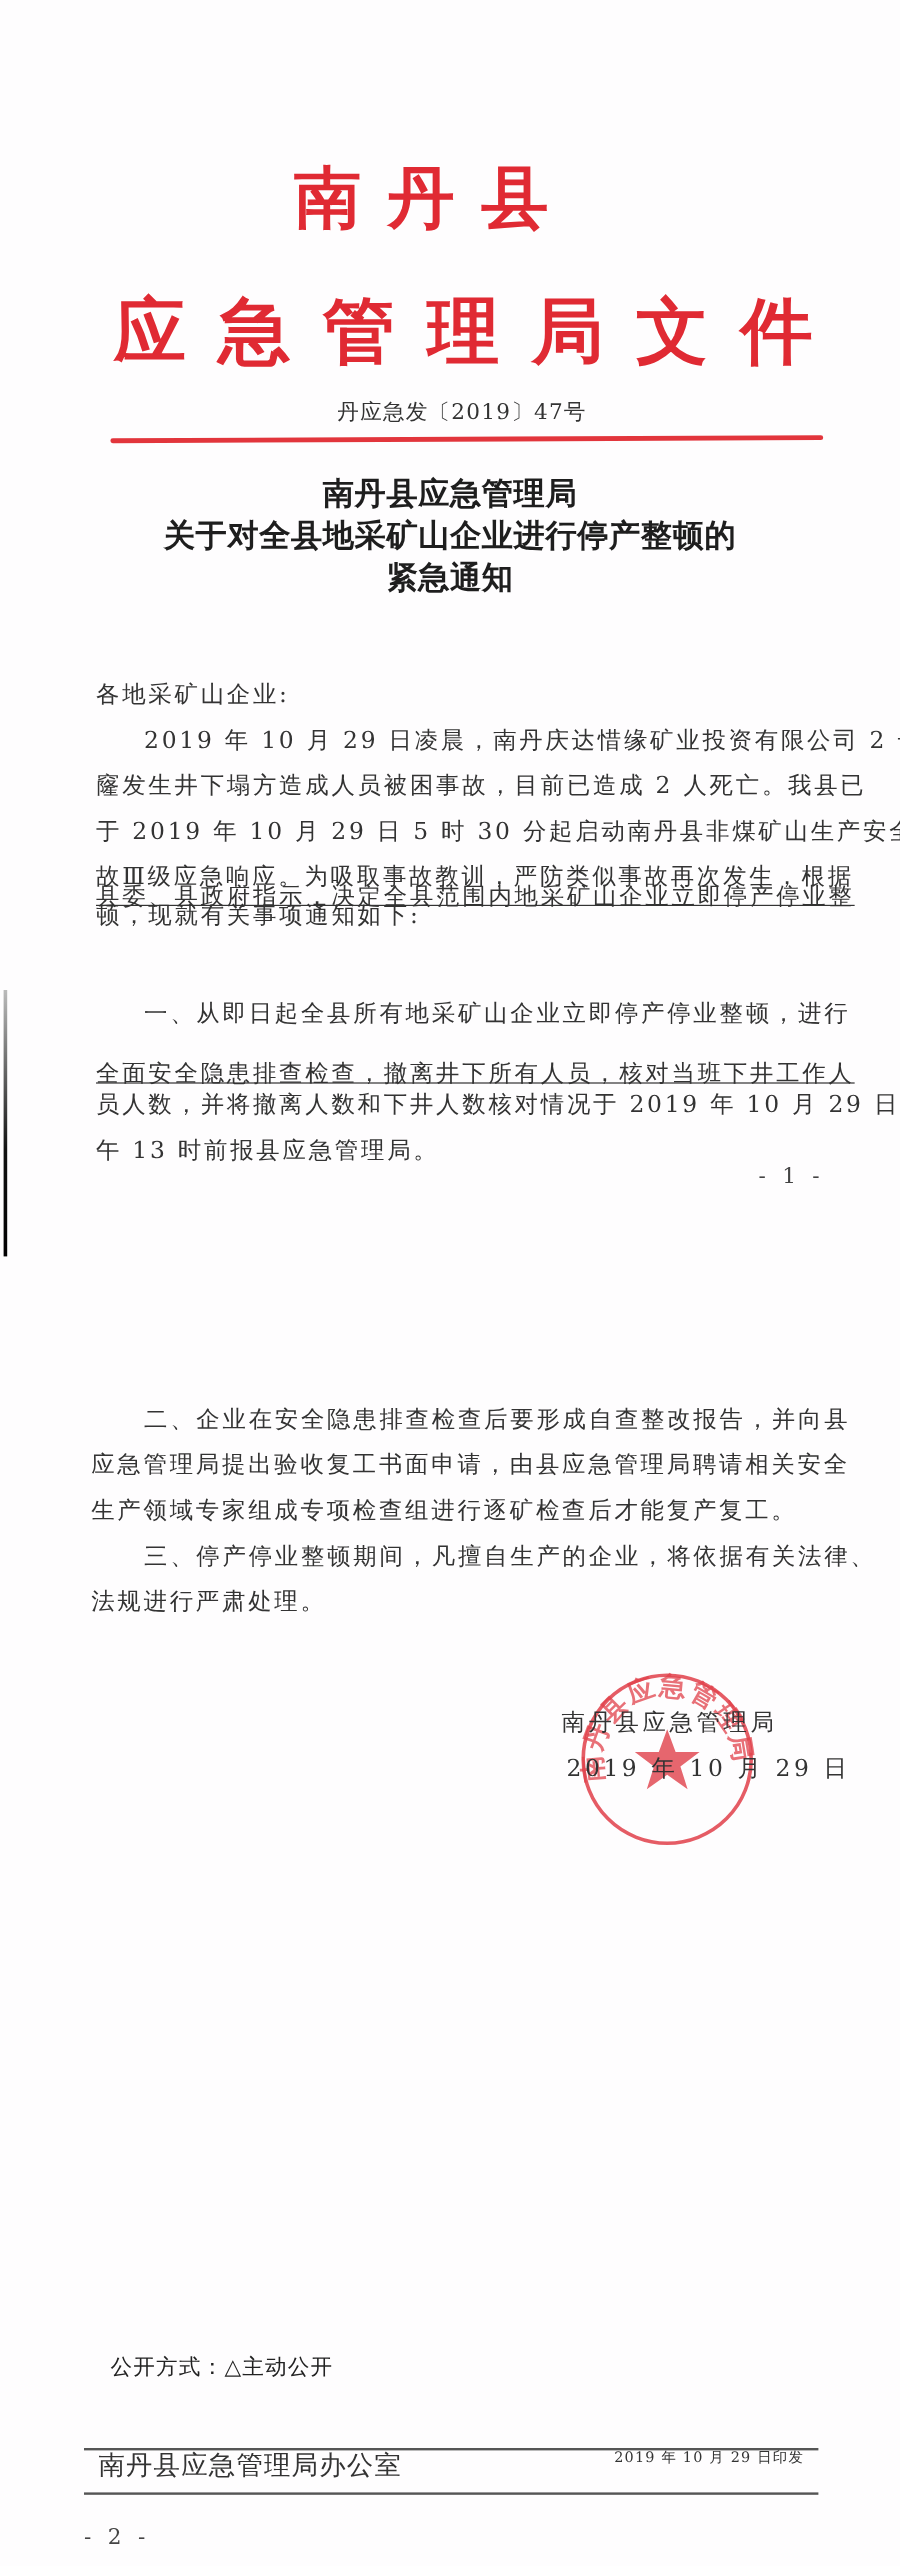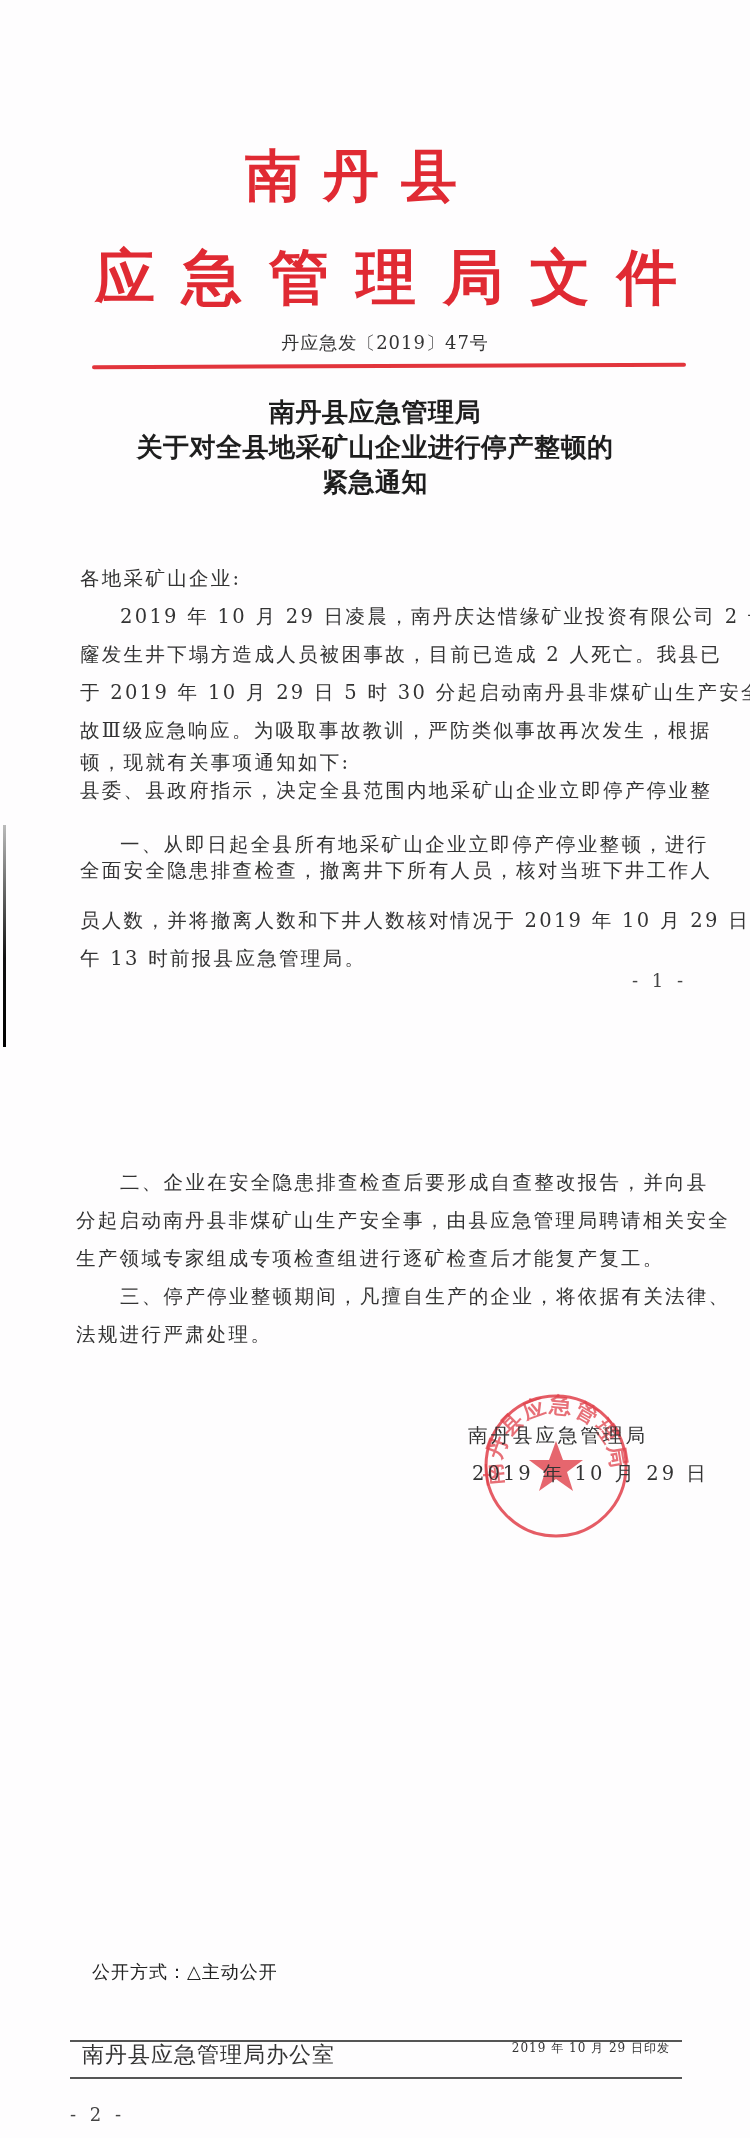--- a/index.html
+++ b/index.html
@@ -5,21 +5,21 @@
     html, body { margin: 0; padding: 0; }
     body {
       width: 750px; height: 2138px; background: #fefdfe; position: relative; overflow: hidden;
       font-family: "DejaVu Serif", "Liberation Serif", serif; color: #2a2a2a;
     }
     .abs { position: absolute; }
     .red-title {
       color: #e02a33; font-family: "DejaVu Serif", serif; font-weight: bold;
       white-space: nowrap; text-align: center;
     }
-    #title-county { left: 0; width: 702px; top: 140px; font-size: 56px; letter-spacing: 22px; text-indent: 22px; line-height: 70px; }
+    #title-county { left: 0; width: 702px; top: 130px; font-size: 56px; letter-spacing: 22px; text-indent: 22px; line-height: 70px; }
     #title-bureau { left: 95px; width: 600px; top: 240px; font-size: 60px; letter-spacing: 27px; line-height: 75px; text-align: left; }
     #doc-number { left: 0; width: 770px; top: 331px; font-size: 18px; text-align: center; color: #333; letter-spacing: 1px; }
     #red-rule { left: 92px; width: 594px; top: 364px; height: 4px; background: #e2353c; transform: rotate(-0.25deg); border-radius: 2px; }
     .heading { left: 0; width: 750px; text-align: center; font-weight: bold; font-size: 26px; color: #1e1e1e; line-height: 35px; letter-spacing: 0.5px; }
     #heading-1 { top: 395px; }
     #heading-2 { top: 430px; }
     #heading-3 { top: 465px; }
     .body-text { font-size: 19.5px; color: #333; line-height: 38px; white-space: nowrap; letter-spacing: 2.3px; }
     .page-num { font-size: 18px; color: #444; letter-spacing: 4px; }
     #left-mark { left: 3px; top: 825px; width: 3px; height: 222px; background: linear-gradient(#bbbbbb, #111 60%, #000); }
@@ -39,32 +39,32 @@
 
 <div id="heading-1" class="abs heading">南丹县应急管理局</div>
 <div id="heading-2" class="abs heading">关于对全县地采矿山企业进行停产整顿的</div>
 <div id="heading-3" class="abs heading">紧急通知</div>
 
 <div class="abs body-text" style="left:80px; top:560px;">各地采矿山企业:</div>
 <div class="abs body-text" style="left:120px; top:598px;">2019 年 10 月 29 日凌晨，南丹庆达惜缘矿业投资有限公司 2 号</div>
 <div class="abs body-text" style="left:80px; top:636px;">窿发生井下塌方造成人员被困事故，目前已造成 2 人死亡。我县已</div>
 <div class="abs body-text" style="left:80px; top:674px;">于 2019 年 10 月 29 日 5 时 30 分起启动南丹县非煤矿山生产安全事</div>
 <div class="abs body-text" style="left:80px; top:712px;">故Ⅲ级应急响应。为吸取事故教训，严防类似事故再次发生，根据</div>
-<div class="abs body-text" style="left:80px; top:772px;">县委、县政府指示，决定全县范围内地采矿山企业立即停产停业整</div>
+<div class="abs body-text" style="left:80px; top:728px;text-decoration:underline;">县委、县政府指示，决定全县范围内地采矿山企业立即停产停业整</div>
 <div class="abs body-text" style="left:80px; top:744px;">顿，现就有关事项通知如下:</div>
 <div class="abs body-text" style="left:120px; top:826px;">一、从即日起全县所有地采矿山企业立即停产停业整顿，进行</div>
-<div class="abs body-text" style="left:80px; top:852px;">全面安全隐患排查检查，撤离井下所有人员，核对当班下井工作人</div>
+<div class="abs body-text" style="left:80px; top:876px;text-decoration:underline;">全面安全隐患排查检查，撤离井下所有人员，核对当班下井工作人</div>
 <div class="abs body-text" style="left:80px; top:902px;">员人数，并将撤离人数和下井人数核对情况于 2019 年 10 月 29 日下</div>
 <div class="abs body-text" style="left:80px; top:940px;">午 13 时前报县应急管理局。</div>
 <div class="abs page-num" style="left:632px; top:970px;">- 1 -</div>
 
 <div id="left-mark" class="abs"></div>
 
 <div class="abs body-text" style="left:120px; top:1164px;">二、企业在安全隐患排查检查后要形成自查整改报告，并向县</div>
-<div class="abs body-text" style="left:76px; top:1202px;">分起启动南丹县非煤矿山生产安全事，由县应急管理局聘请相关安全</div>
+<div class="abs body-text" style="left:76px; top:1202px;">应急管理局提出验收复工书面申请，由县应急管理局聘请相关安全</div>
 <div class="abs body-text" style="left:76px; top:1240px;">生产领域专家组成专项检查组进行逐矿检查后才能复产复工。</div>
 <div class="abs body-text" style="left:120px; top:1278px;">三、停产停业整顿期间，凡擅自生产的企业，将依据有关法律、</div>
 <div class="abs body-text" style="left:76px; top:1316px;">法规进行严肃处理。</div>
 
 <svg id="seal" class="abs" viewBox="0 0 146 146">
   <defs>
     <path id="seal-arc" d="M 22 95 A 55 55 0 1 1 124 95"></path>
   </defs>
   <circle cx="73" cy="73" r="70" fill="none" stroke="#e0404a" stroke-width="3" opacity="0.85"></circle>
   <text font-size="22" fill="#e0404a" opacity="0.75" font-family="DejaVu Serif, serif" font-weight="bold" letter-spacing="2">

